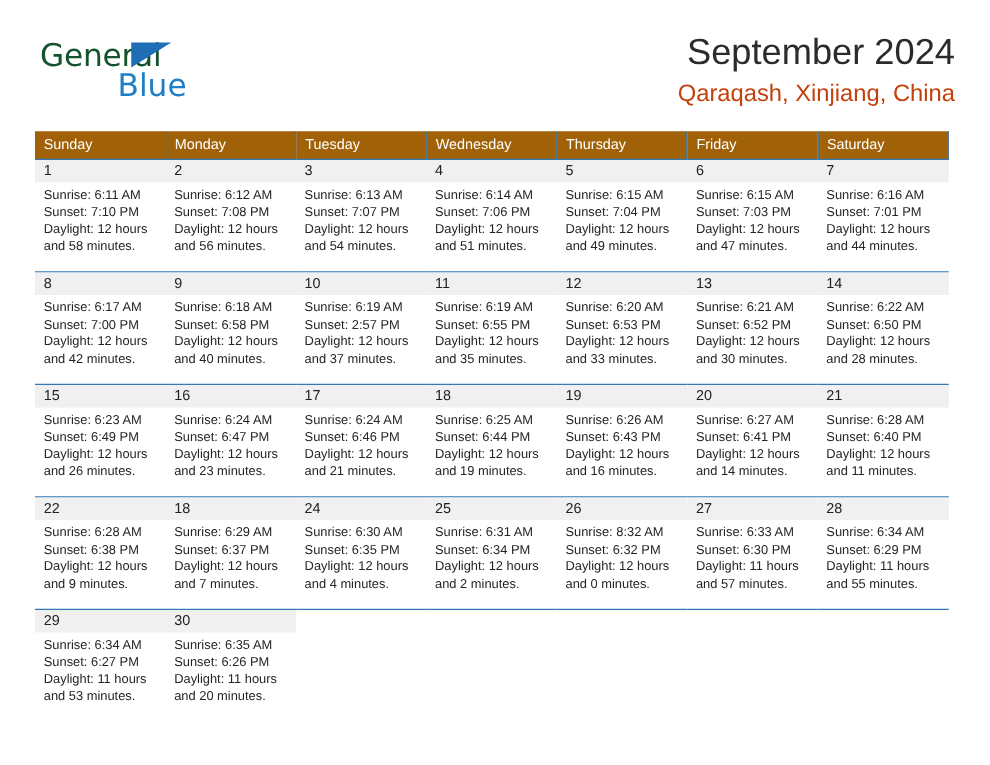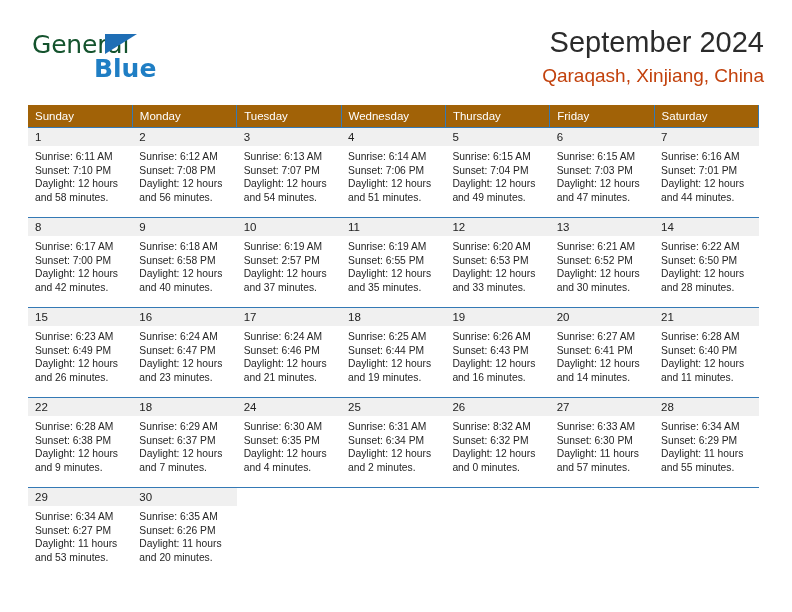--- a/index.html
+++ b/index.html
@@ -57,21 +57,21 @@
     border-left: 32px solid #1f6eb5;
     border-bottom: 20px solid transparent;
   }
   .brand-blue {
     position: absolute;
     left: 62px;
     top: 24px;
     font-size: 25px;
     color: #1f7ec4;
     font-family: "DejaVu Sans", sans-serif;
-    font-weight: 700;
+    font-weight: 400;
     line-height: 1;
   }
   .title-wrap {
     position: absolute;
     right: 0;
     top: 0;
     text-align: right;
   }
   .cal-title {
     font-size: 29px;

